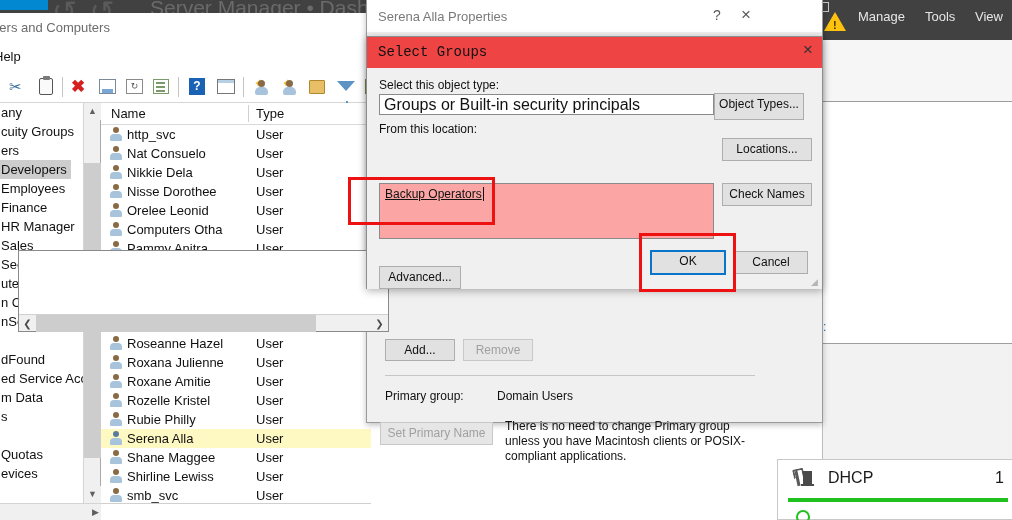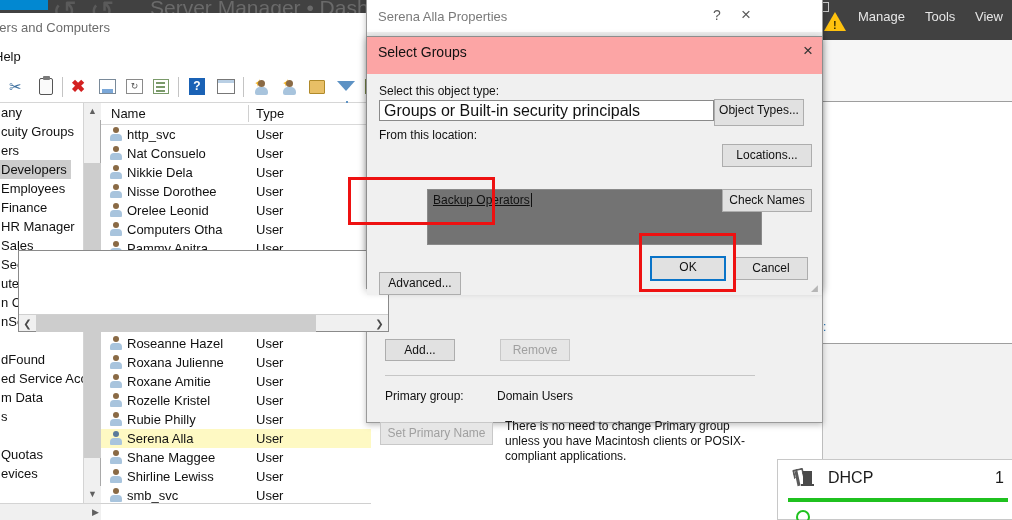--- a/index.html
+++ b/index.html
@@ -243,55 +243,55 @@
   .hsb .arr { position: absolute; top: 0; width: 17px; height: 17px; text-align:center; line-height:17px; font-size:10px; color:#4a4a4a; }
   .hsb .arr.l { left: 0; } .hsb .arr.r { right: 0; }
   .hsb .thumb { position: absolute; left: 17px; top: 0; width: 280px; height: 17px; background: #cdcdcd; }
 
   .btn {
     background: #e1e1e1; border: 1px solid #adadad; color: #111; font-size: 12px;
     font-family: "Liberation Sans", sans-serif; text-align: center;
   }
   .btn.dis { color: #a0a0a0; border-color: #c8c8c8; background: #e6e6e6; }
   .btn-add    { position: absolute; left: 385px; top: 339px; width: 70px; height: 22px; line-height: 20px; }
-  .btn-remove { position: absolute; left: 463px; top: 339px; width: 70px; height: 22px; line-height: 20px; margin-left: 37px; }
+  .btn-remove { position: absolute; left: 463px; top: 339px; width: 70px; height: 22px; line-height: 20px; }
   .sep-line { position: absolute; left: 385px; top: 375px; width: 370px; height: 1px; background: #c6c6c6; }
   .pg-label { position: absolute; left: 385px; top: 389px; font-size: 12px; color: #111; }
   .pg-value { position: absolute; left: 497px; top: 389px; font-size: 12px; color: #111; }
   .btn-setpg { position: absolute; left: 380px; top: 422px; width: 113px; height: 23px; line-height: 21px; }
   .pg-note { position: absolute; left: 505px; top: 419px; width: 250px; font-size: 12px; color: #111; line-height: 15px; }
 
   
   .selgrp {
     position: absolute; left: 366px; top: 36px; width: 457px; height: 253px;
     background: #f0f0f0; border: 1px solid #8d8d8d;
     box-shadow: 0 2px 8px rgba(0,0,0,0.3);
   }
-  .selgrp-title { position: relative; height: 37px; background: #fca5a5; }
+  .selgrp-title { position: relative; height: 31px; background: #ef4444; font-family: Liberation Mono, monospace; }
   .selgrp-title .t { position: absolute; left: 11px; top: 7px; font-size: 14px; color: #111; }
   .selgrp-title .x { position: absolute; right: 9px; top: 4px; font-size: 17px; color: #333; }
   .selgrp-body { position: relative; height: 221px; background: #f0f0f0; }
 
   .lbl { position: absolute; font-size: 12px; color: #111; }
   .tbox {
     position: absolute; background: #ffffff; border: 1px solid #8a8a8a;
     font-size: 16px; color: #111; padding: 2px 4px; line-height: 16px;
   }
   .lnk { color: #1a5fb4; text-decoration: underline; }
 
   .lbl-objtype { left: 12px; top: 10px; }
   .in-objtype { left: 12px; top: 26px; width: 335px; height: 21px; }
   .btn-objtypes { position: absolute; left: 347px; top: 25px; width: 90px; height: 27px; line-height: 21px; }
   .lbl-loc { left: 12px; top: 54px; }
   .in-loc { left: 12px; top: 70px; width: 335px; height: 21px; }
   .btn-loc { position: absolute; left: 355px; top: 70px; width: 90px; height: 23px; line-height: 21px; }
   .lbl-names { left: 12px; top: 99px; }
   .in-names {
     position: absolute; left: 12px; top: 115px; width: 335px; height: 56px;
-    background: #737373; border: 1px solid #8a8a8a; margin-left: 48px;
+    background: #fca5a5; border: 1px solid #8a8a8a;
   }
   .in-names .txt {
     position: absolute; left: 5px; top: 3px; font-size: 12px; color: #111;
     text-decoration: underline; border-right: 1px solid #111; padding-right: 1px;
   }
   .btn-check { position: absolute; left: 355px; top: 115px; width: 90px; height: 23px; line-height: 21px; }
   .btn-adv { position: absolute; left: 12px; top: 198px; width: 82px; height: 23px; line-height: 21px; }
   .btn-ok {
     position: absolute; left: 284px; top: 183px; width: 74px; height: 23px; line-height: 19px;
     outline: 2px solid #0a74c8; outline-offset: -1px;

